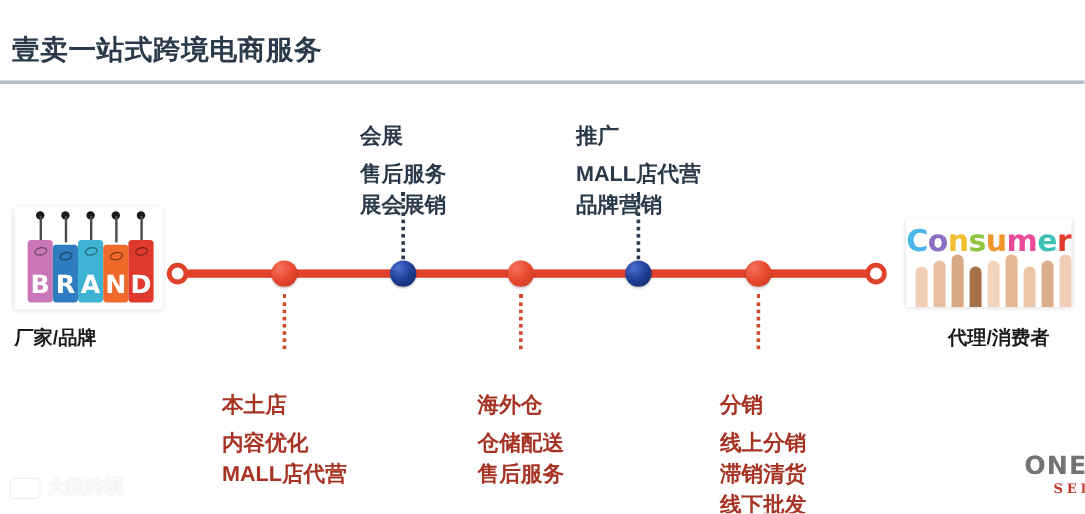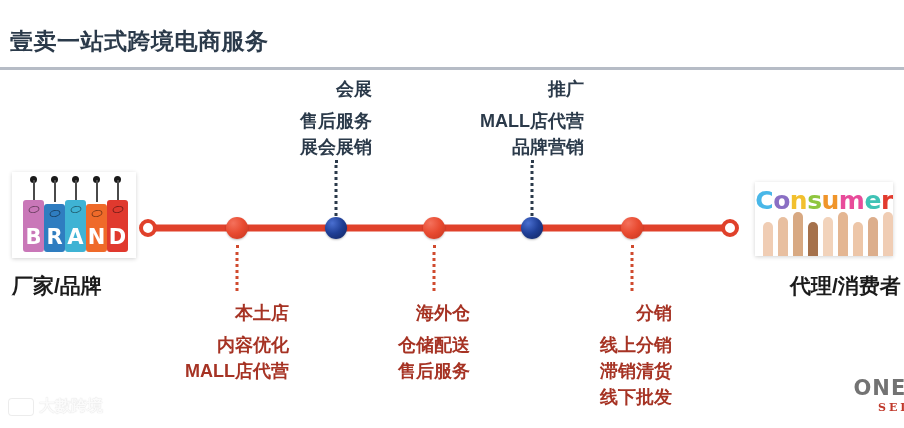--- a/index.html
+++ b/index.html
@@ -86,44 +86,45 @@
     border-left-color: #2b3a4a;
   }
   .connector.down {
     border-left-color: #d04a2e;
   }
 
   
   .label-block {
     position: absolute;
     transform: translateX(-50%);
-    text-align: right;
+    text-align: left;
     white-space: nowrap;
     line-height: 26px;
+    margin-top: 24px;
   }
   .label-block.top {
     color: #2b3a4a;
   }
   .label-block.bottom {
     color: #a63324;
   }
   .label-block .head {
     font-size: 18px;
     font-weight: bold;
     margin-bottom: 6px;
   }
   .label-block .sub {
     font-size: 18px;
     font-weight: bold;
   }
 
   
   .end-caption {
     position: absolute;
-    font-size: 21px;
+    font-size: 16px;
     font-weight: bold;
     color: #1b1b1b;
     white-space: nowrap;
   }
 
   
   .brand-art {
     position: absolute;
     left: 12px;
     top: 172px;

